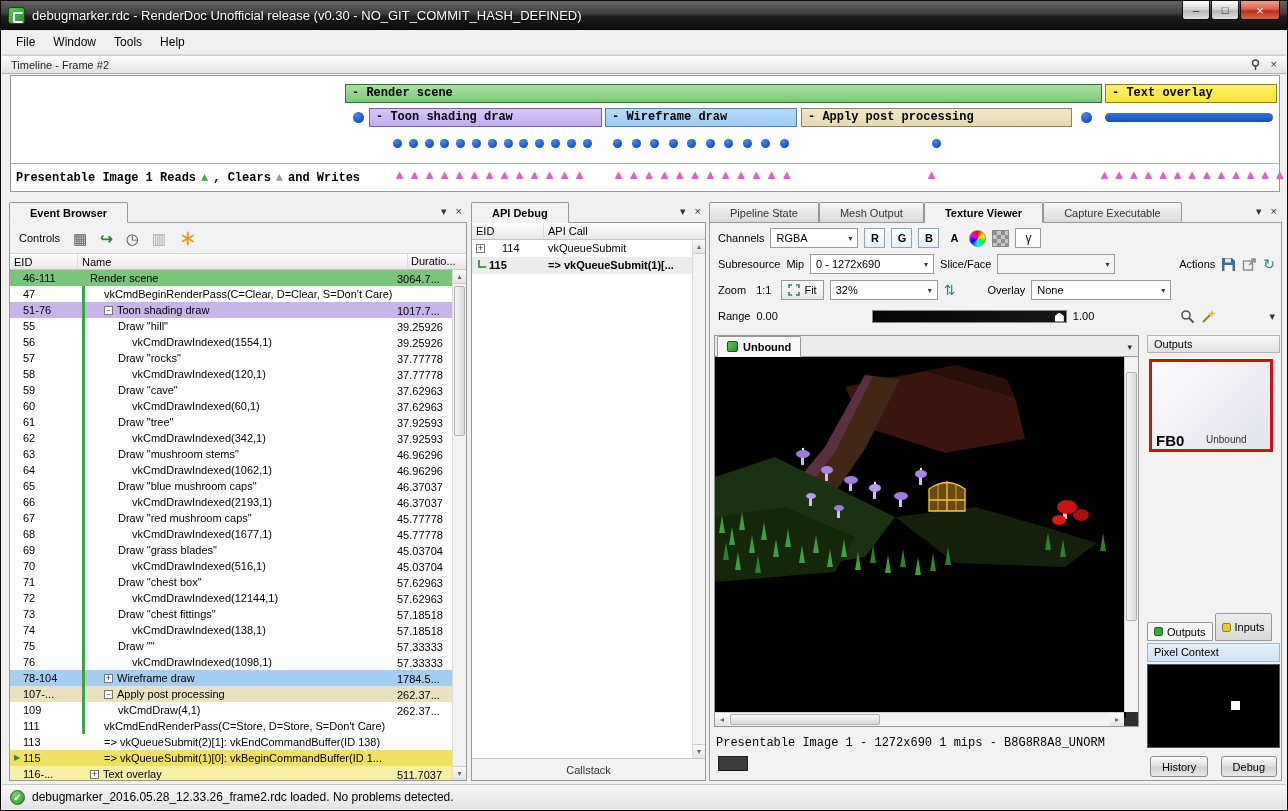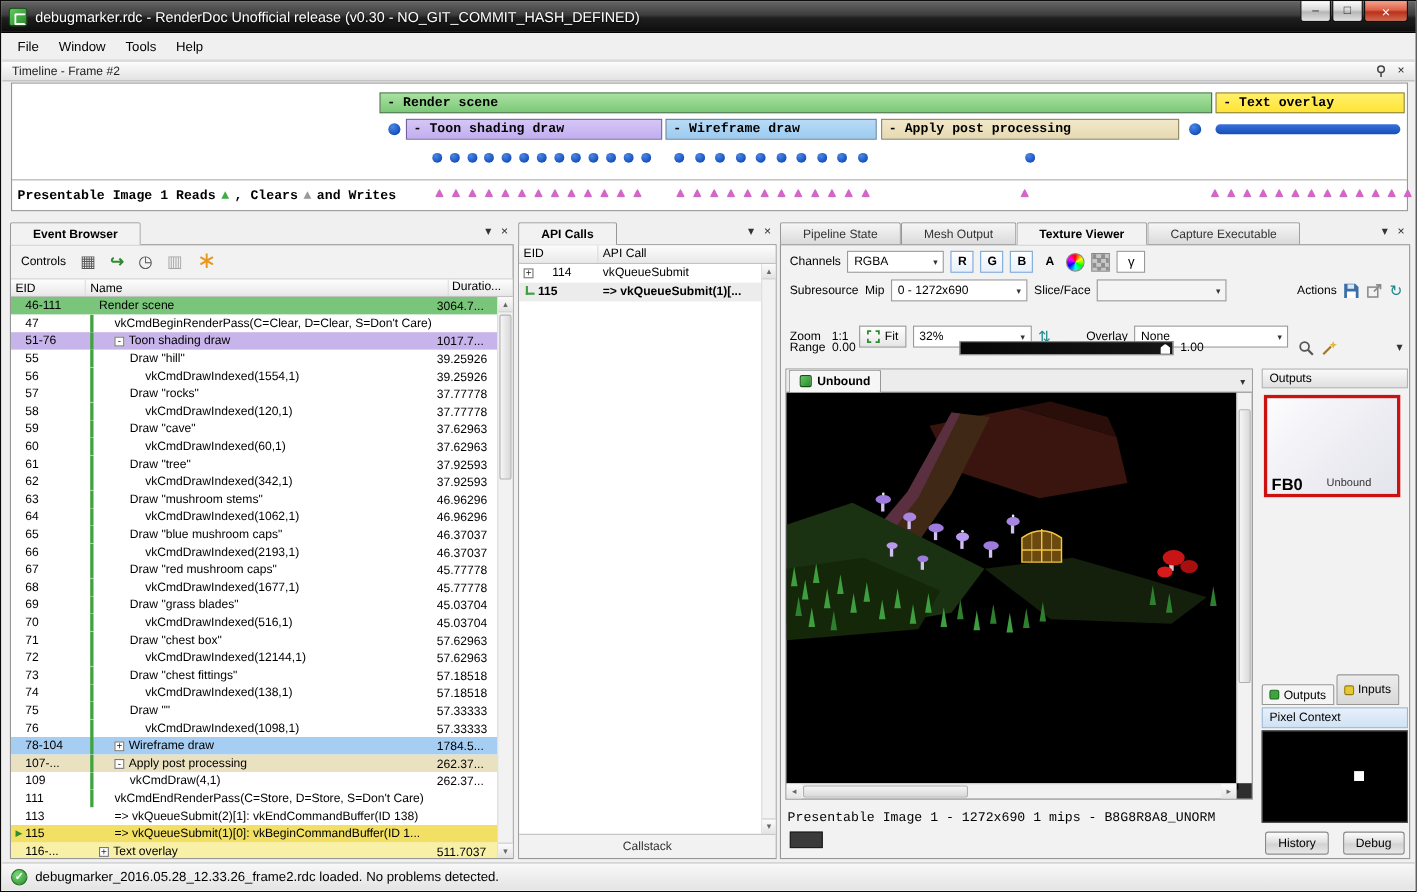--- a/index.html
+++ b/index.html
@@ -767,21 +767,21 @@
         <div class="sb-btn">▴</div>
         <div class="sb-thumb" style="top:16px; height:150px;"></div>
         <div class="sb-btn down">▾</div>
       </div>
     </div>
   </div>
 
   <div class="panel api">
     <div class="phead">
       <div class="dtab active">
-          <span>API Calls</span>
+          <span>API Debug</span>
         </div>
       <div class="pspacer">
         <span class="picon">▾</span>
         <span class="picon">×</span>
       </div>
     </div>
     <div class="pbody">
       <div class="api-cols">
         <div class="a-eid">EID</div>
         <div class="a-call">API Call</div>
@@ -879,21 +879,21 @@
           </span>
         <span class="icon-svg">
             <svg width="15" height="15" viewBox="0 0 15 15">
               <rect x="1.5" y="4" width="9" height="9" fill="none" stroke="#8a8a8a" stroke-width="1.4"></rect>
               <path d="M7 8 L13 2 M9 2 h4 v4" stroke="#8a8a8a" stroke-width="1.6" fill="none"></path>
             </svg>
           </span>
         <span class="ticon teal">↻</span>
       </div>
 
-      <div class="tv-row" style="top:72px;">
+      <div class="tv-row" style="top:56px;">
         <span class="lbl">Zoom</span>
         <span class="flatbtn">1:1</span>
         <span class="fitbtn">
           <span class="icon-svg">
               <svg width="12" height="12" viewBox="0 0 12 12">
                 <path d="M1 4 V1 H4 M8 1 H11 V4 M11 8 V11 H8 M4 11 H1 V8" stroke="#2e8b2e" stroke-width="1.6" fill="none"></path>
               </svg>
             </span>
           <span>Fit</span>
         </span>

